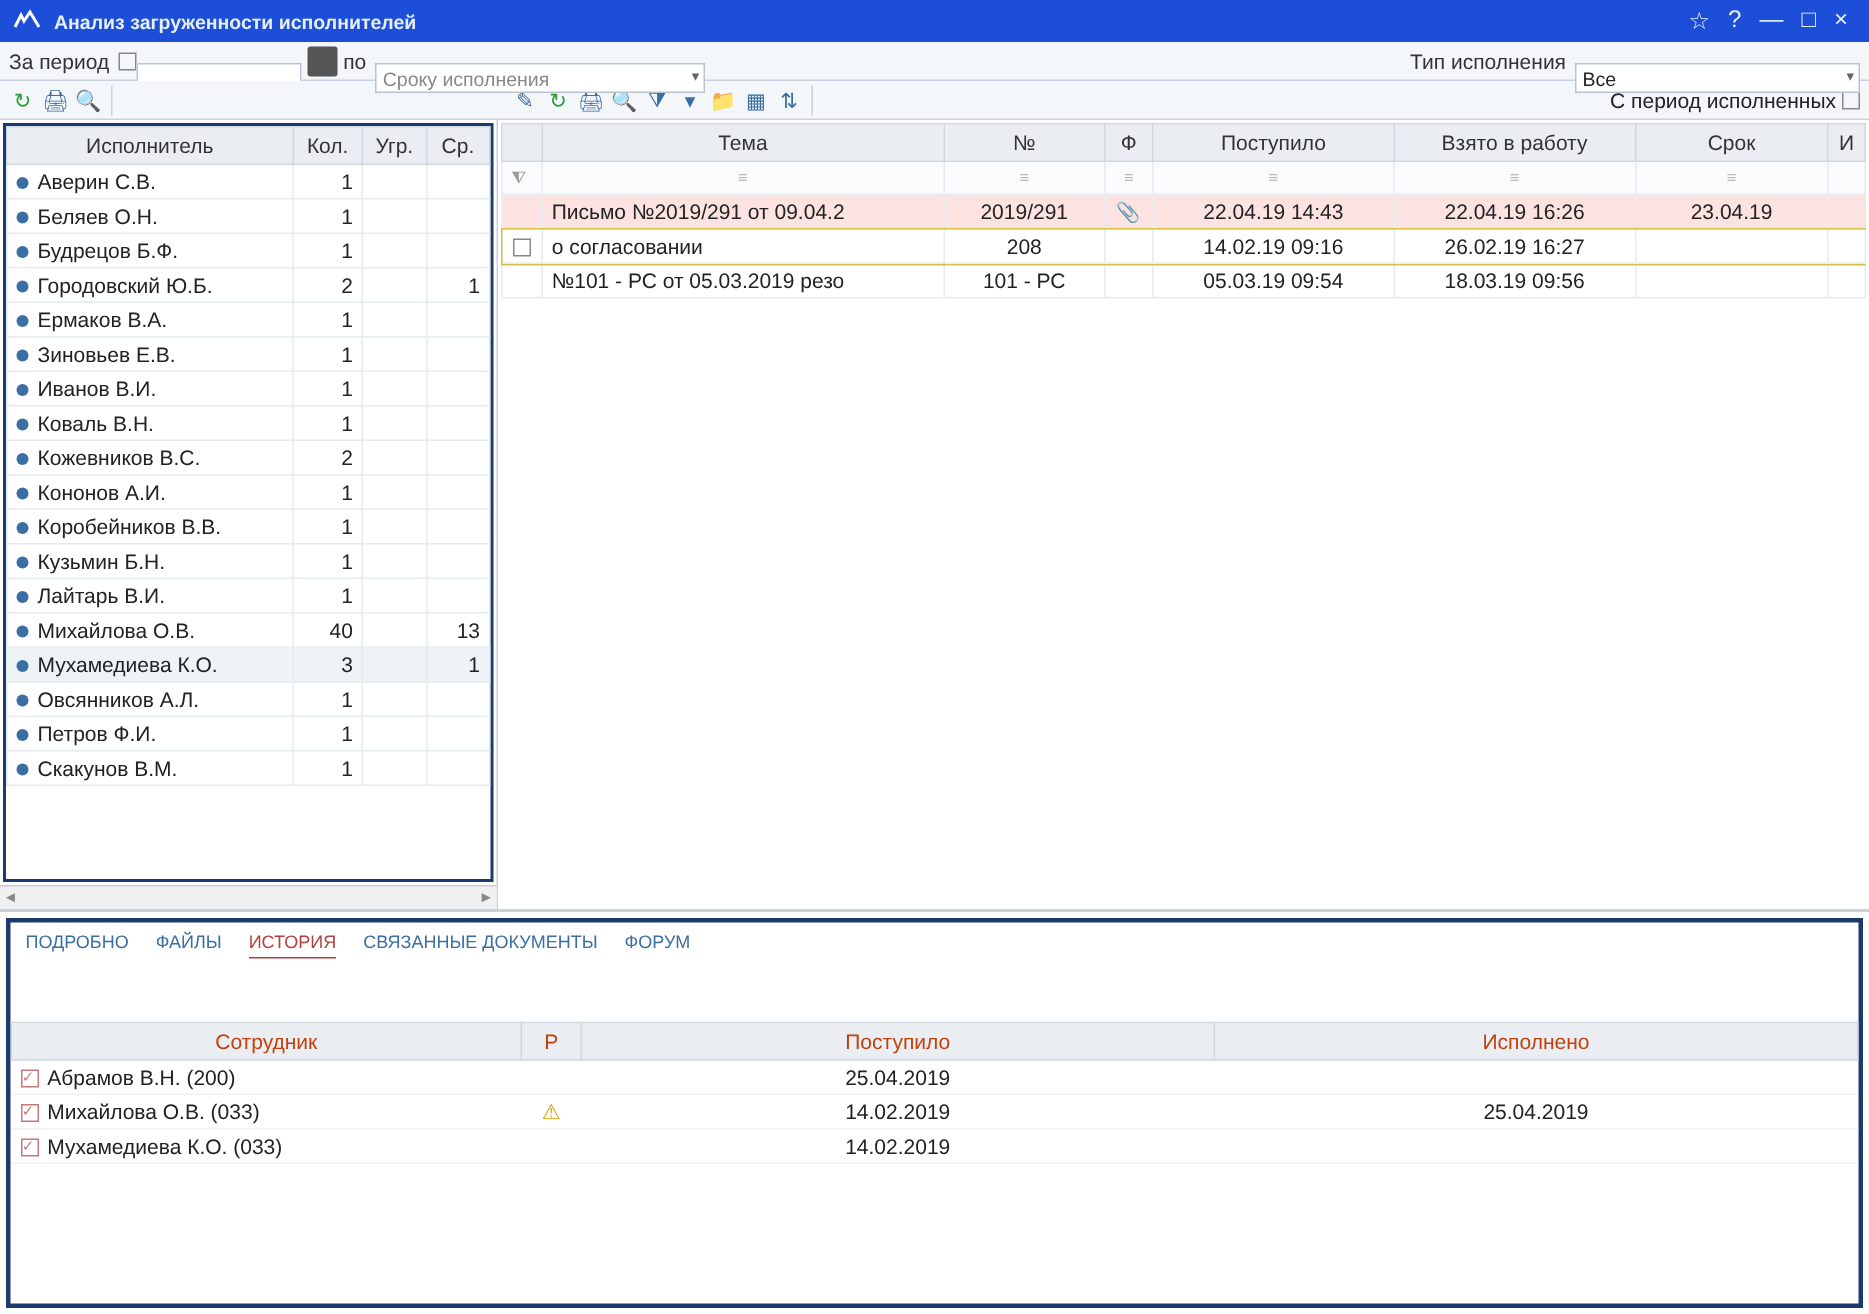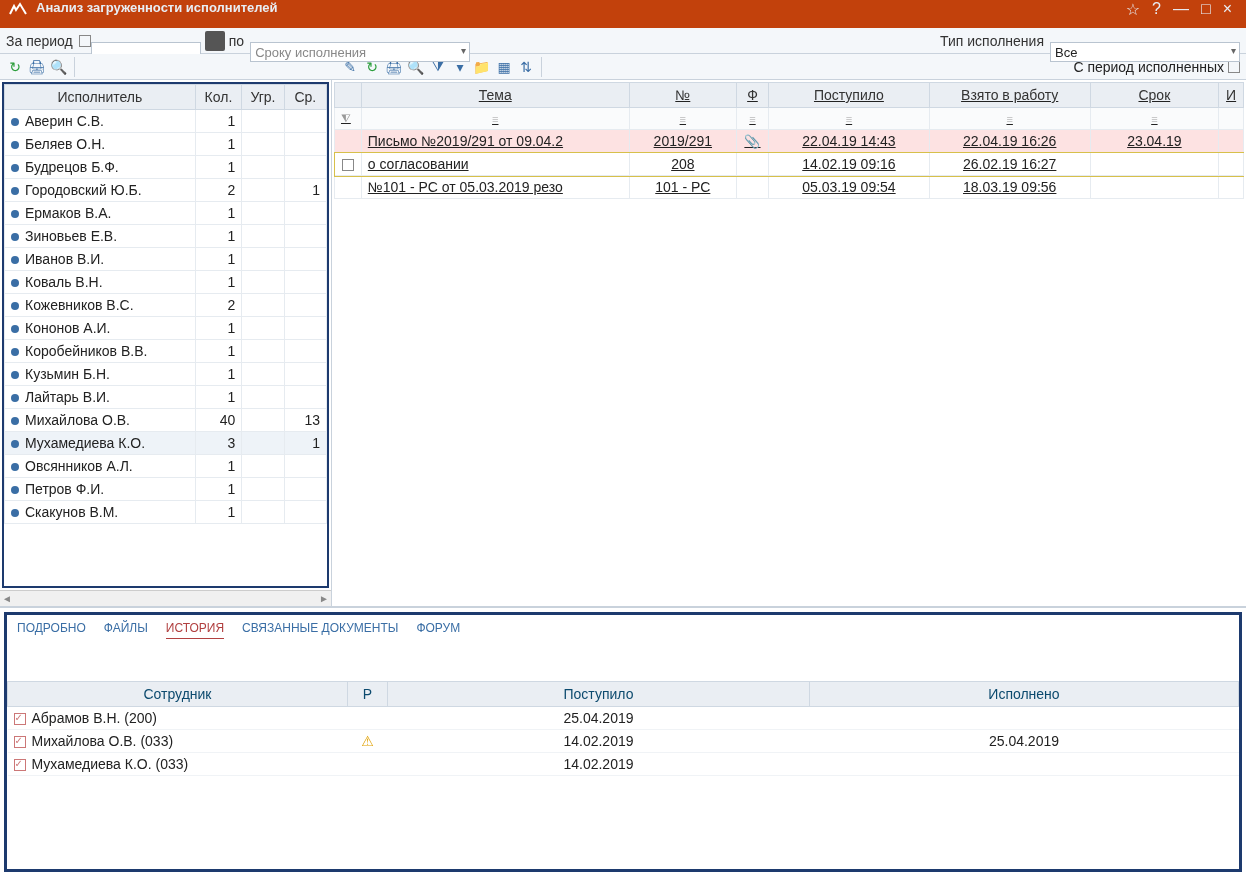--- a/index.html
+++ b/index.html
@@ -8,24 +8,25 @@
     font-size: 12px;
     background: #ffffff;
     color: #222;
     width: 1246px;
     height: 876px;
     overflow: hidden;
     display: flex;
     flex-direction: column;
   }
   .titlebar {
-    background: #c2410c;
+    background: #1d4ed8;
     color: #e8eef5;
     height: 28px;
     display: flex;
+    align-items: center;
     padding: 0 8px;
   }
   .titlebar .logo {
     width: 20px; height: 20px;
     margin-right: 8px;
     display:flex; align-items:center; justify-content:center;
   }
   .titlebar .title { font-size: 13px; font-weight: 600; }
   .titlebar .spacer { flex: 1; }
   .tbicon { color:#e8eef5; font-size:16px; padding:0 6px; cursor:pointer; }
@@ -101,21 +102,21 @@
   .row-sel td { background:#eef3f8; }
   .scroll-stub-h { height:16px; background:#f0f0f0; border-top:1px solid #ccc; display:flex; align-items:center; justify-content:space-between; padding:0 2px;}
   .scroll-stub-h span{ color:#888; font-size:10px;}
   .right-pane {
     flex:1;
     display:flex;
     flex-direction:column;
     min-height:0;
   }
   .rp-grid { flex:1; overflow:auto; margin:2px; }
-  table.rgrid { width:100%; border-collapse:collapse; font-size:14px;text-decoration:underline;}
+  table.rgrid { width:100%; border-collapse:collapse; font-size:14px;}
   table.rgrid th {
     background:#eaeef3;
     border:1px solid #cfd8e2;
     padding:4px 6px;
     font-weight:normal;
     text-align:center;
     color:#333;
   }
   table.rgrid td {
     border:1px solid #e6ebf0;
@@ -137,21 +138,21 @@
     gap:44px;
   }
   .tabs { display:flex; gap:18px; padding:6px 10px 2px; font-size:12px;}
   .tabs span { color:#3a6ea5; cursor:pointer; }
   .tabs span.active { color:#b14040; position:relative;}
   .tabs span.active::after {
     content:""; position:absolute; left:0; right:0; bottom:-4px; height:1px; background:#b14040;
   }
   .hist-table { flex:1; overflow:auto; }
   table.hgrid { width:100%; border-collapse:collapse; font-size:14px; }
-  table.hgrid th { background:#eaeef3; border:1px solid #cfd8e2; padding:4px 6px; font-weight:normal; color:#0c4a6e;}
+  table.hgrid th { background:#eaeef3; border:1px solid #cfd8e2; padding:4px 6px; font-weight:normal; color:#c2410c;}
   table.hgrid td { border-bottom:1px solid #f0f3f6; padding:3px 6px;}
   .chk { width:12px; height:12px; border:1px solid #c77; display:inline-block; position:relative; vertical-align:middle; margin-right:6px;}
   .chk::after { content:"✓"; color:#c77; font-size:10px; position:absolute; left:0; top:-2px;}
   .warn { color:#e0a000;}
   .attach { color:#6a7fa0; font-size:13px;}
   .cb { width:12px; height:12px; border:1px solid #888; display:inline-block; vertical-align:middle; }
   .calbtn { width:20px; height:20px; background:#555; display:inline-block; vertical-align:middle; margin:0 4px; border-radius:2px;}
   .rt-toolbar {
     display:flex; align-items:center; gap:4px; padding:2px 6px;
     background:#f4f7fa; border-bottom:1px solid #e2e8ef;

